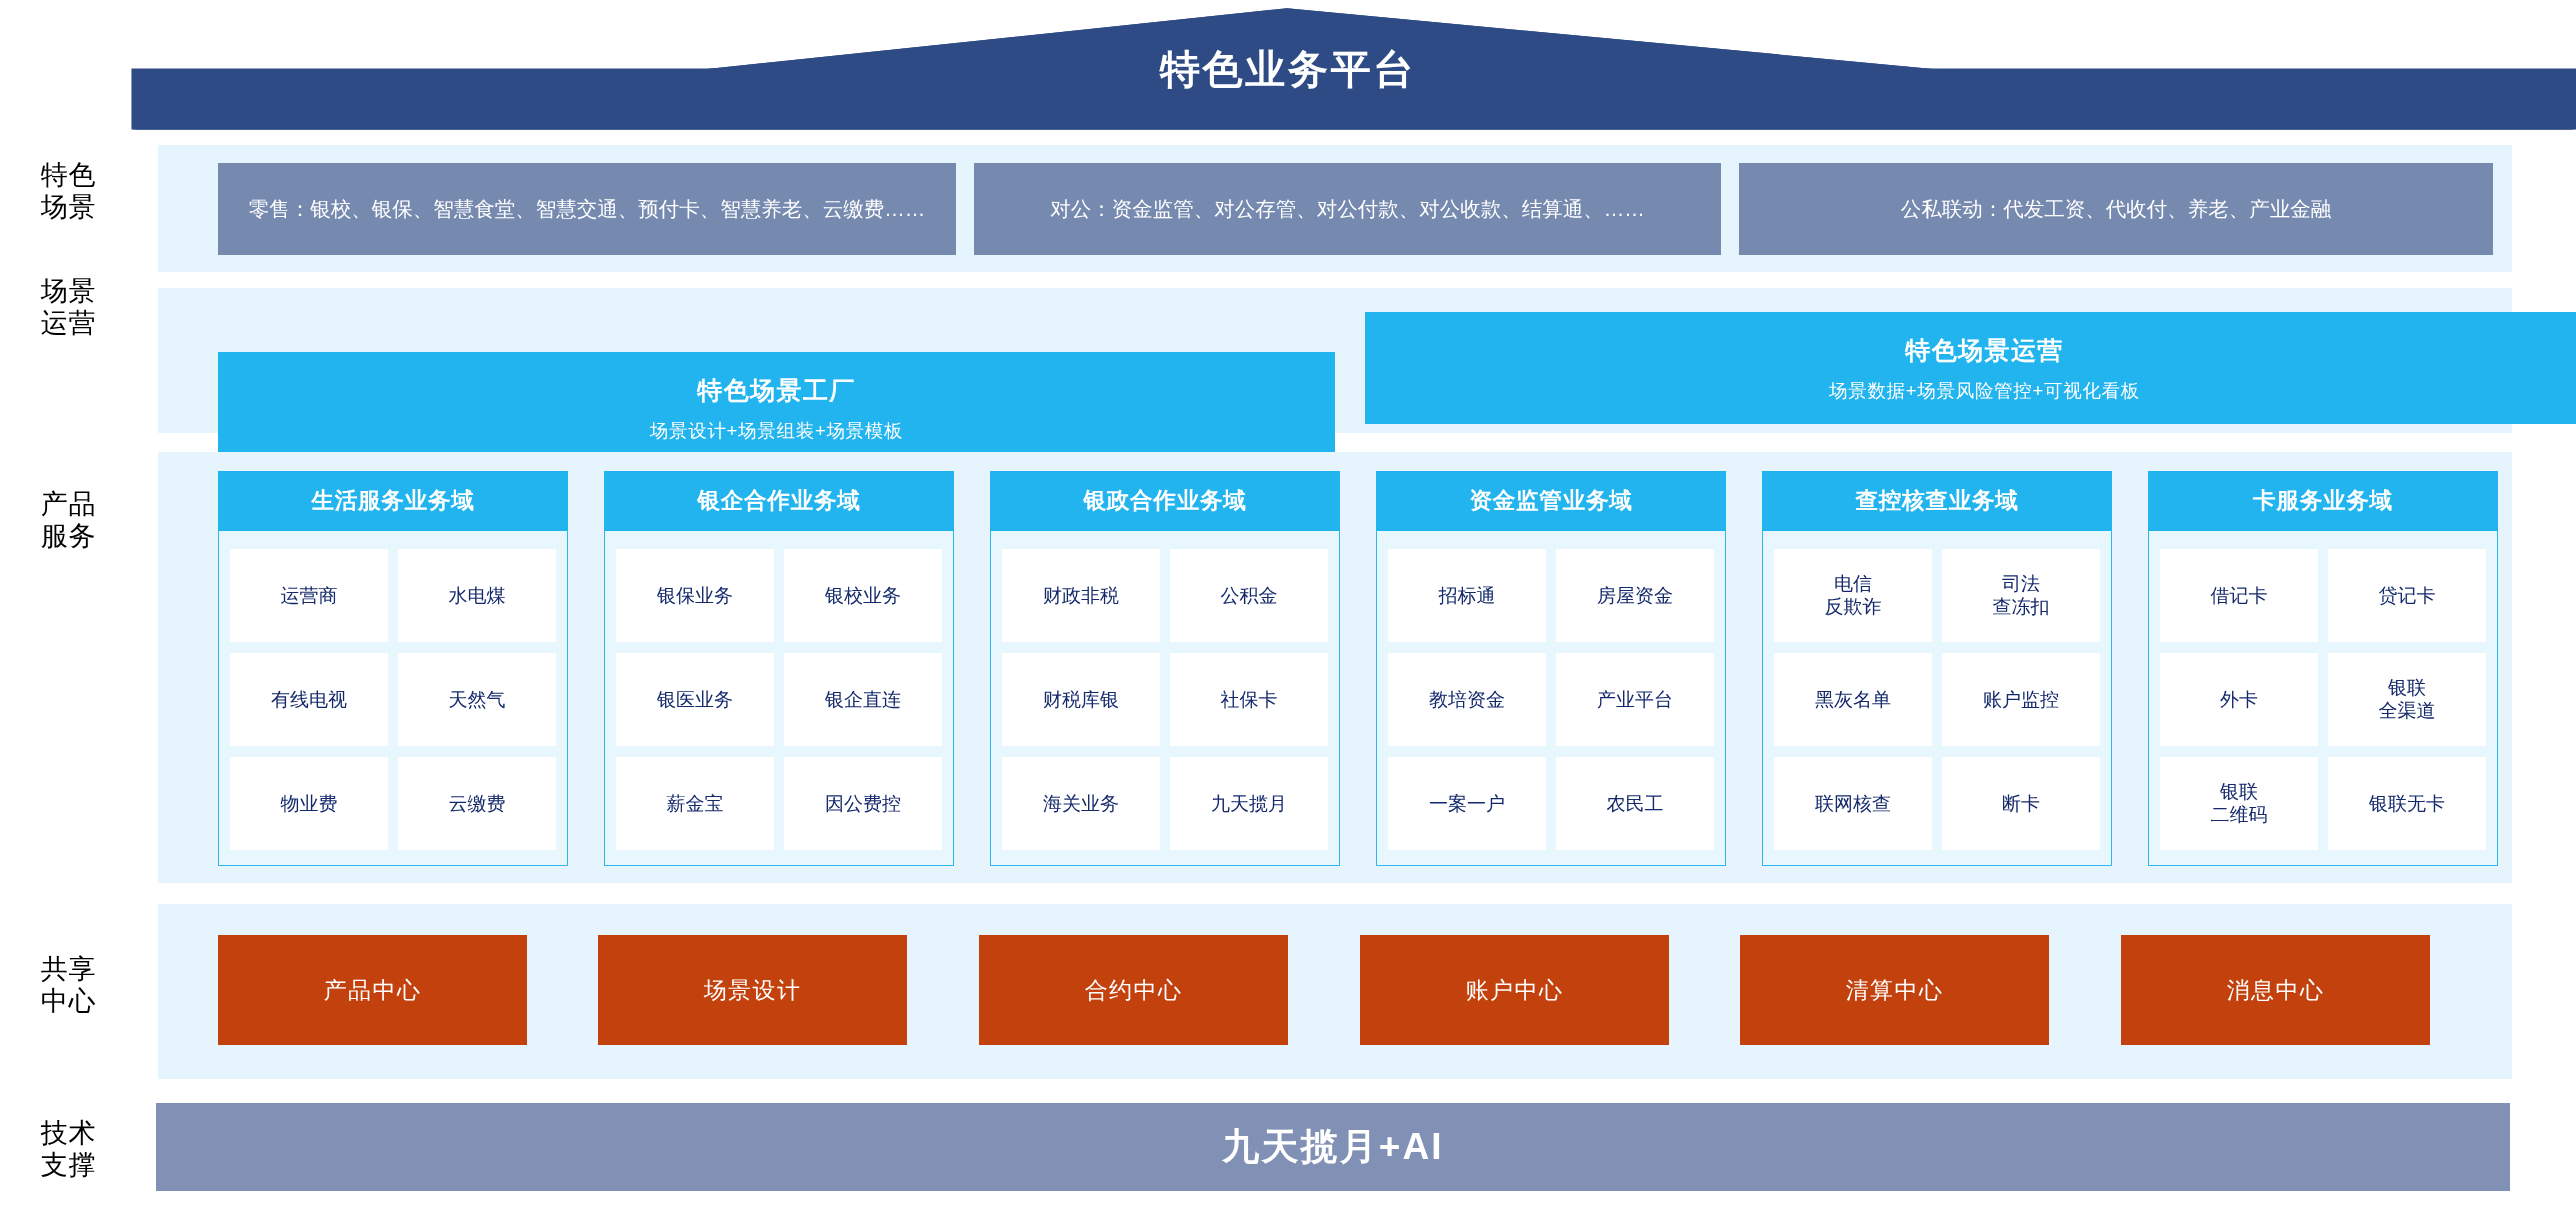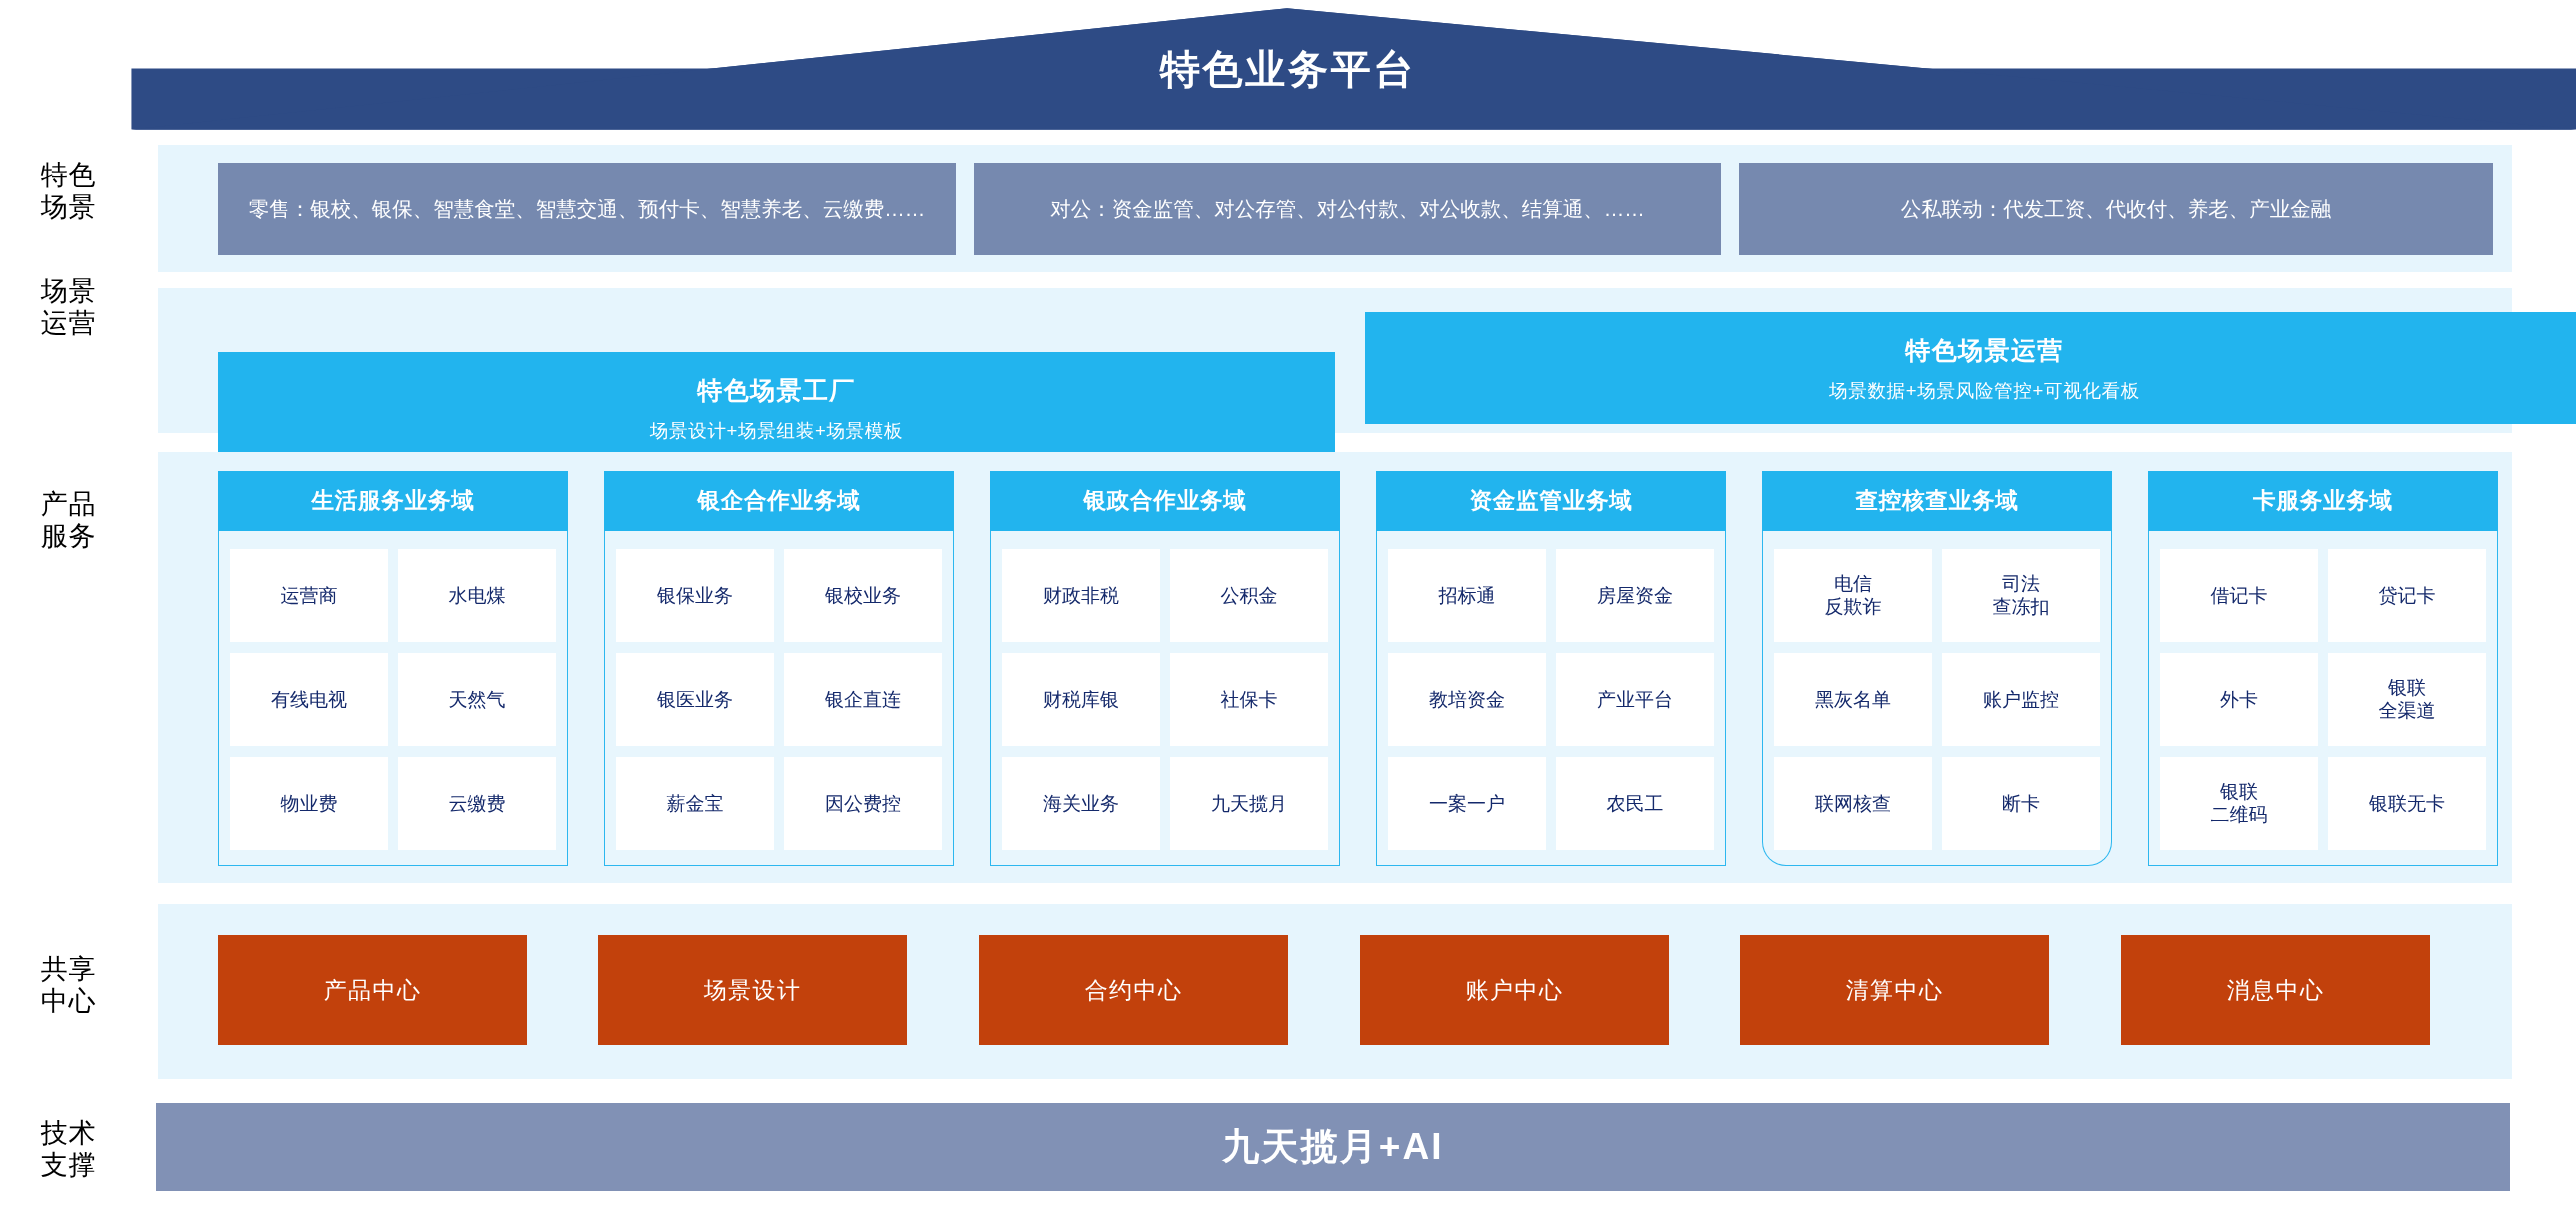--- a/index.html
+++ b/index.html
@@ -190,21 +190,21 @@
       <div class="pcol-head">资金监管业务域</div>
       <div class="pcol-grid">
         <div class="pcell">招标通</div>
         <div class="pcell">房屋资金</div>
         <div class="pcell">教培资金</div>
         <div class="pcell">产业平台</div>
         <div class="pcell">一案一户</div>
         <div class="pcell">农民工</div>
       </div>
     </div>
-    <div class="pcol" style="left: 1604px; width: 350px; border-radius: 24px;">
+    <div class="pcol" style="left: 1604px; width: 350px;">
       <div class="pcol-head">查控核查业务域</div>
       <div class="pcol-grid">
         <div class="pcell">电信<br>反欺诈</div>
         <div class="pcell">司法<br>查冻扣</div>
         <div class="pcell">黑灰名单</div>
         <div class="pcell">账户监控</div>
         <div class="pcell">联网核查</div>
         <div class="pcell">断卡</div>
       </div>
     </div>

